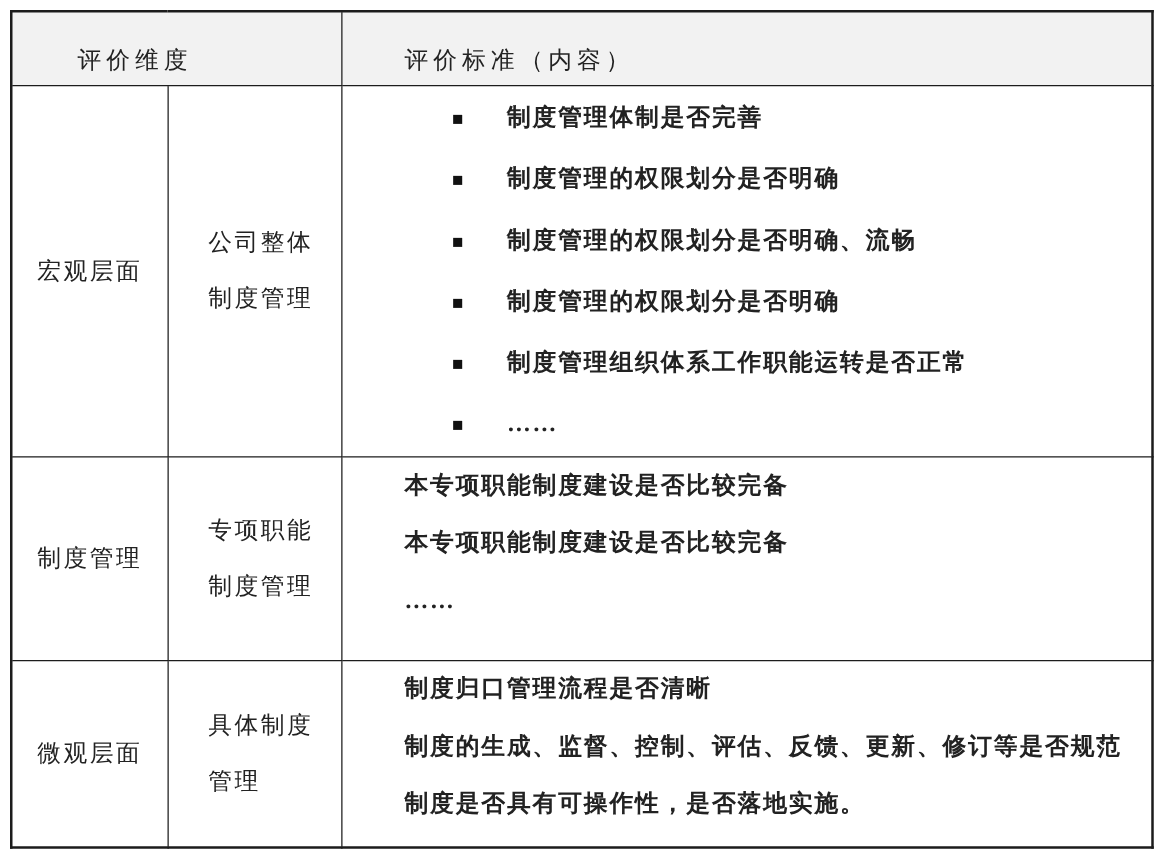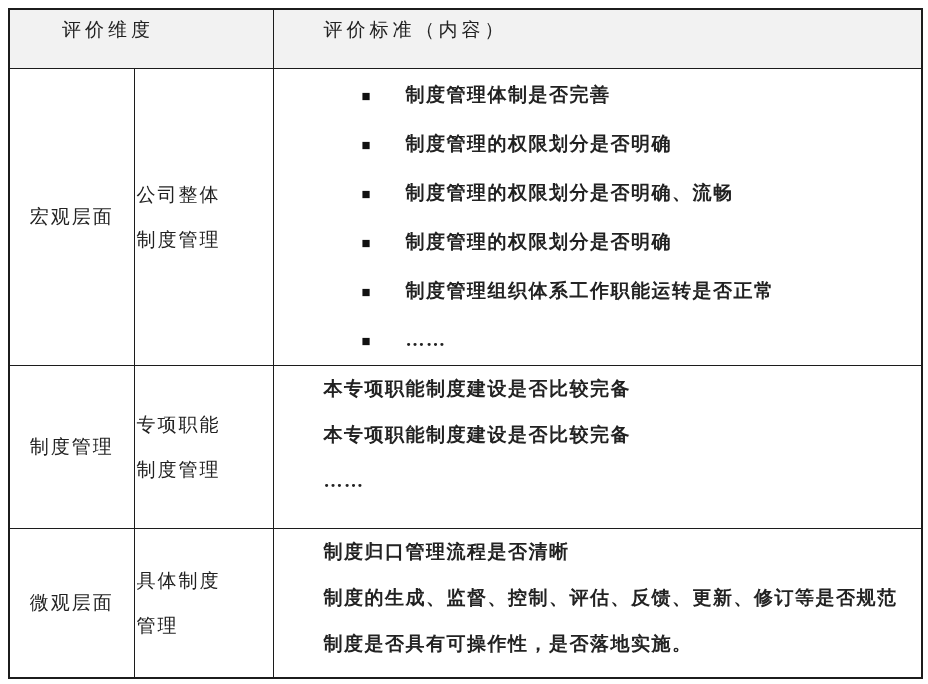--- a/index.html
+++ b/index.html
@@ -33,39 +33,39 @@
     box-sizing: border-box;
     padding: 0;
     font-size: 19px;
     color: #222222;
   }
   
   tr.header-row { height: 59px; }
   tr.header-row td {
     background: #f2f2f2;
     vertical-align: top;
-    padding-top: 7px;
+    padding-top: 25px;
     letter-spacing: 4px;
   }
   td.h-dim  { padding-left: 52px; }
   td.h-std  { padding-left: 50px; font-family: Liberation Serif, serif; }
 
   
   tr.row-macro { height: 295px; }
   tr.row-meso  { height: 163px; }
   tr.row-micro { height: 150px; }
 
   td.level-cell {
     text-align: center;
     vertical-align: middle;
     letter-spacing: 2px;
   }
   td.scope-cell {
     vertical-align: middle;
-    padding-left: 2px;
+    padding-left: 32px;
     letter-spacing: 2px;
     margin-left: 16px;
   }
   td.scope-cell .scope-line {
     line-height: 45px;
     white-space: nowrap;
   }
   td.items-cell {
     vertical-align: top;
     letter-spacing: 1.5px;

